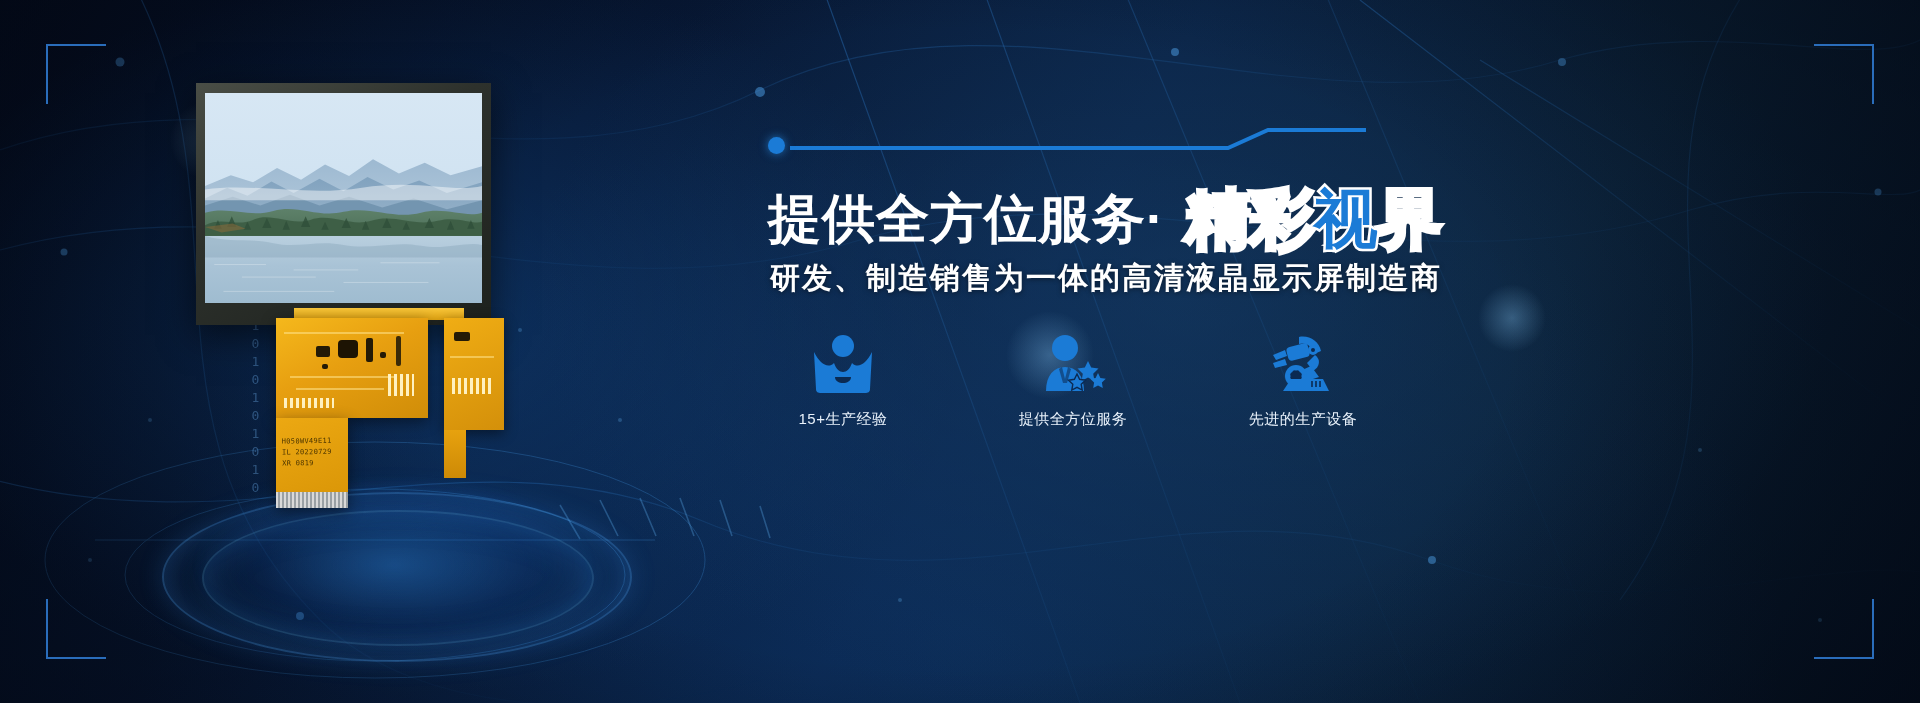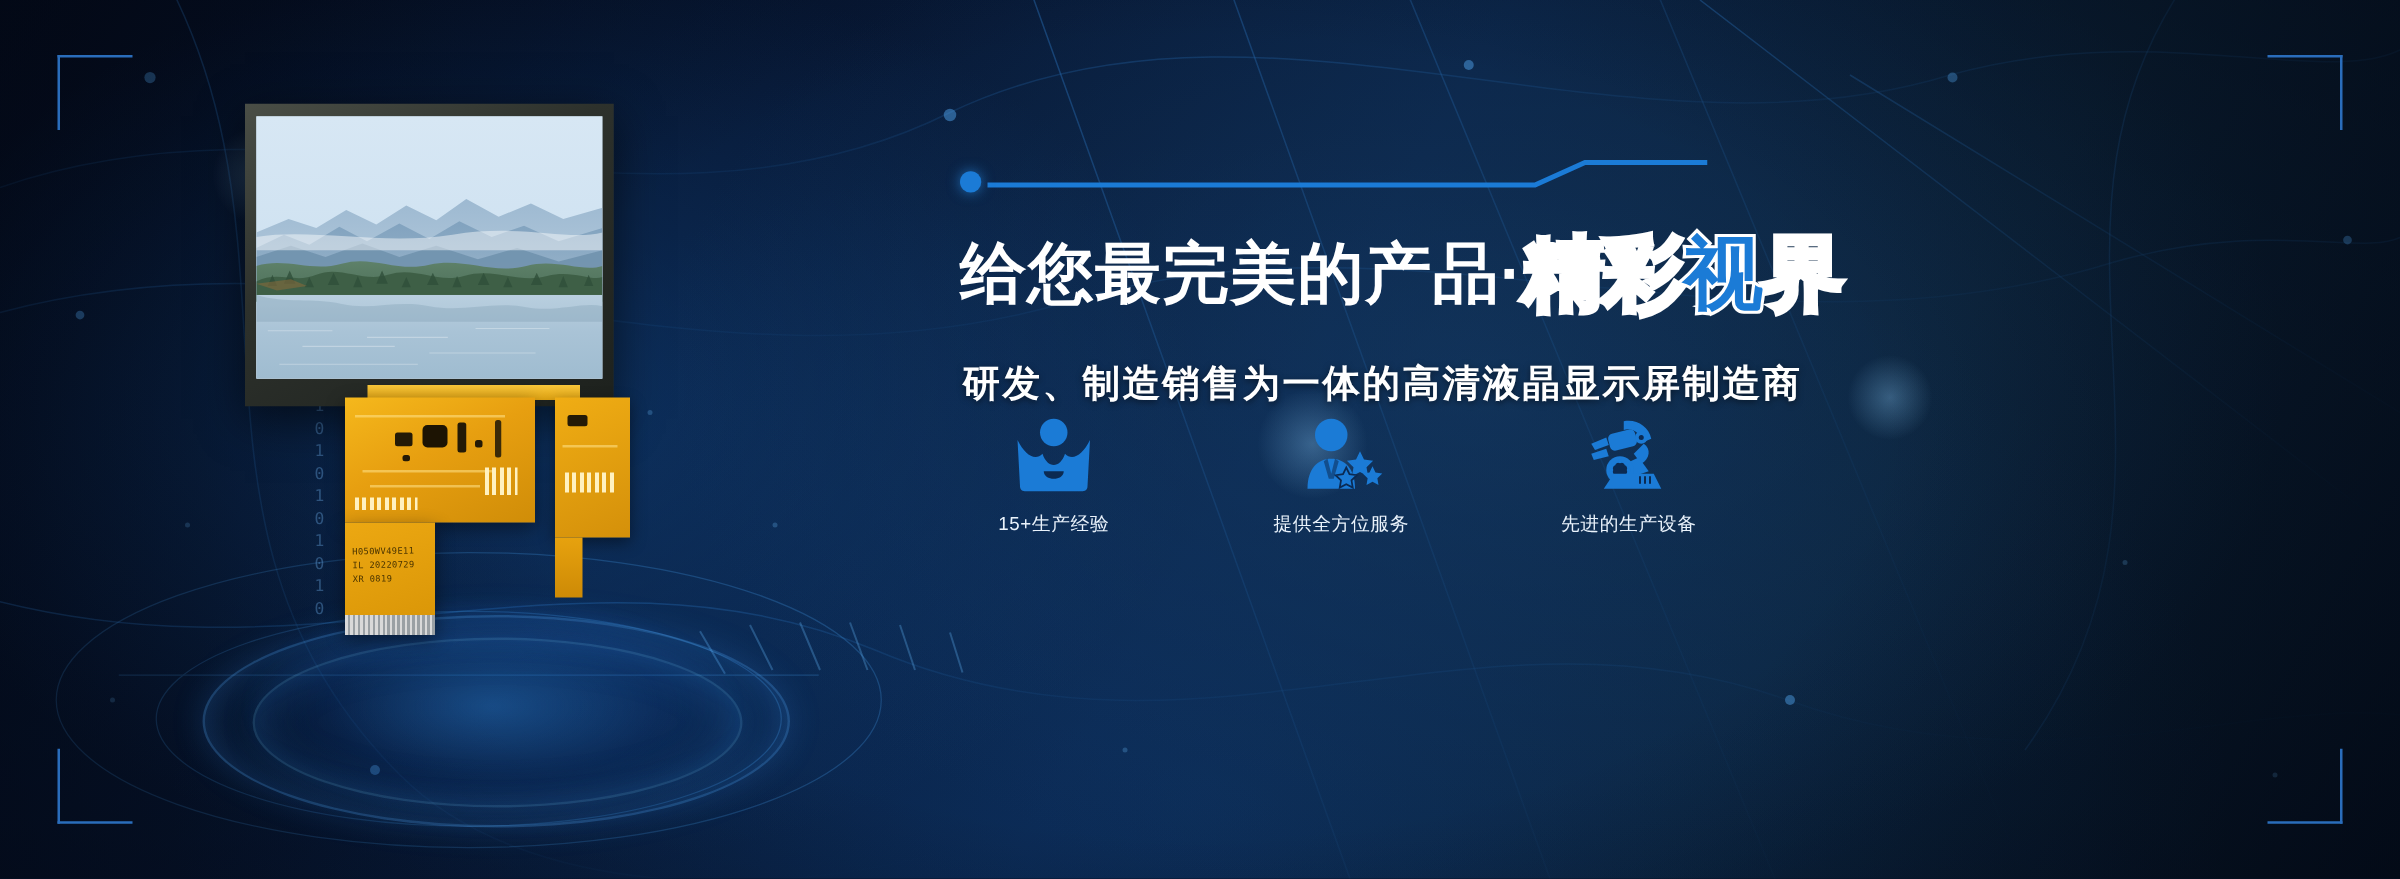--- a/index.html
+++ b/index.html
@@ -123,30 +123,30 @@
 
   .headline {
     position:absolute; left:8px; top:183px; width:1100px;
     font-size:53px; font-weight:700; letter-spacing:1px; white-space:nowrap;
     color:#ffffff; line-height:1;
     font-family:"Liberation Sans","DejaVu Sans",sans-serif;
   }
   .headline .hl {
     font-size:64px; font-weight:700; letter-spacing:0;
     -webkit-text-stroke:5px #ffffff; paint-order:stroke fill;
-    position:relative; top:4px;
+    position:relative; top:4px;margin-left:21px;
   }
   .headline .hl .w { color:#ffffff; }
   .headline .hl .b { color:#1b7bd6; -webkit-text-stroke:5px #ffffff; }
 
   .subhead {
     position:absolute; left:10px; top:258px; width:1100px;
     font-family:"Liberation Serif","DejaVu Serif",serif;
     font-size:30px; font-weight:700; letter-spacing:2px; color:#ffffff;
-    white-space:nowrap; text-shadow:0 1px 5px rgba(0,0,0,.5);margin-top:29px;
+    white-space:nowrap; text-shadow:0 1px 5px rgba(0,0,0,.5);
   }
 
   .features {
     position:absolute; left:8px; top:330px; width:610px;
     display:flex; justify-content:space-between; align-items:center;
   }
   .feature { width:150px; text-align:center; }
   .feature .ico { height:68px; display:flex; align-items:center; justify-content:center; }
   .feature .ico svg { display:block; }
   .feature .flabel {
@@ -339,21 +339,21 @@
   </div>
 
   <div class="content">
 
     <svg class="title-rule" viewBox="0 0 598 40">
       <path d="M22,20 L460,20 L500,2 L598,2" fill="none" stroke="#1b7bd6" stroke-width="4"></path>
     </svg>
     <div class="rule-dot" style="position:absolute;left:8px;top:137px;"></div>
 
     <div class="headline">
-      <span>给您最完美的产品·</span><span class="hl"><span class="w">精</span><span class="w">彩</span><span class="b">视</span><span class="w">界</span></span>
+      <span>提供全方位服务·</span><span class="hl"><span class="w">精</span><span class="w">彩</span><span class="b">视</span><span class="w">界</span></span>
     </div>
 
     <div class="subhead">研发、制造销售为一体的高清液晶显示屏制造商</div>
 
     <div class="features">
 
       <div class="feature">
         <div class="ico">
           <svg width="70" height="62" viewBox="0 0 70 62">
             <circle cx="35" cy="13" r="11" fill="#1b7bd6"></circle>

